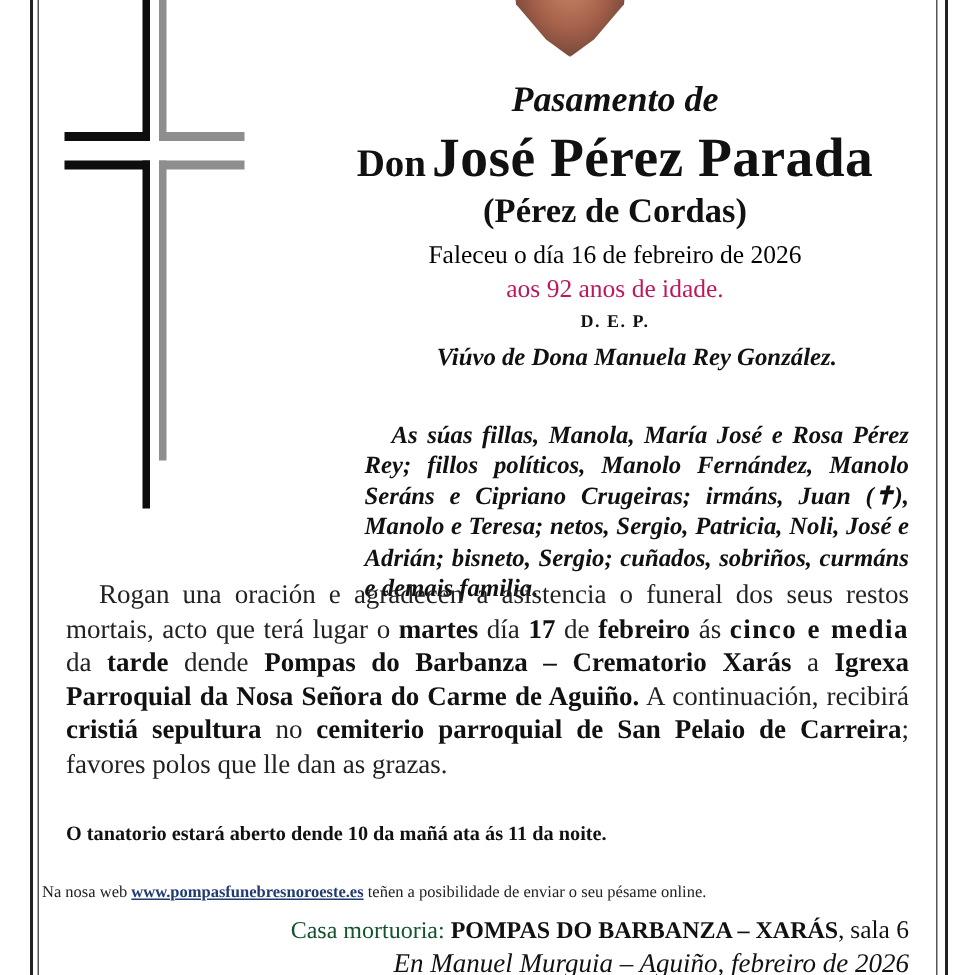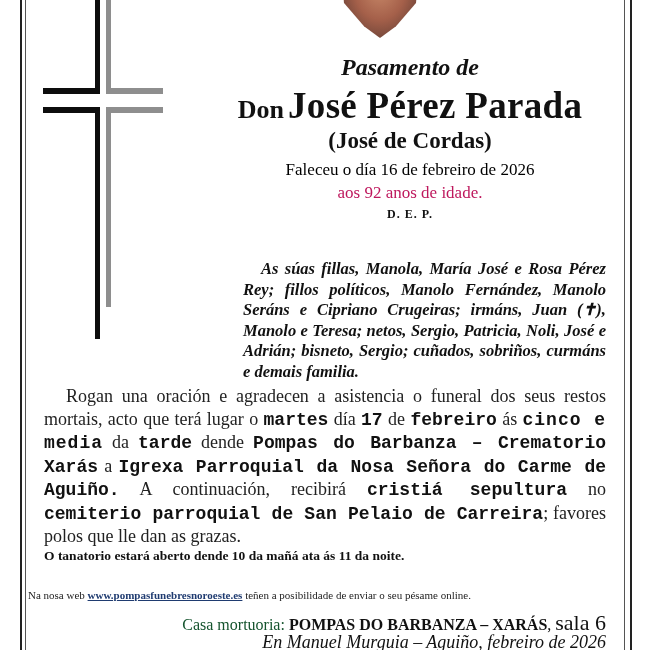--- a/index.html
+++ b/index.html
@@ -44,37 +44,37 @@
       position: absolute; left: 243px; width: 363px; top: 228px;
       font-size: 16.5px; font-weight: bold; font-style: italic;
       text-align: justify; line-height: 20.5px;
     }
 
     .body-text {
       position: absolute; left: 44px; width: 562px; top: 385px;
       font-size: 18px; line-height: 22.5px; text-align: justify; color: #222;
       text-indent: 22px;
     }
-    .body-text b { color: #111; font-family: Liberation Mono, monospace; }
+    .body-text b { color: #111; }
     .note1 {
       position: absolute; left: 44px; top: 548px; width: 560px;
       font-size: 13.5px; font-weight: bold;
     }
     .note2 {
       position: absolute; left: 28px; top: 589px; width: 580px;
       font-size: 11px; color: #222; white-space: nowrap;
     }
     .note2 a { color: #1f3b70; text-decoration: underline; font-weight: bold; }
     .mortuary {
       position: absolute; right: 44px; top: 610px;
       font-size: 16px; white-space: nowrap; text-align: right;
     }
     .mortuary .lbl { color: #14532d; }
     .mortuary .house { font-weight: bold; }
-    .mortuary .room { font-size: 22px; }
+    .mortuary .room { font-size: 17px; }
     .signoff {
       position: absolute; right: 44px; top: 632px;
       font-size: 18px; font-style: italic; white-space: nowrap;
     }
   </style>
 </head>
 <body>
 
 <div class="frame-outer"></div>
 <div class="frame-inner"></div>
@@ -94,26 +94,27 @@
   <div class="seg gry" style="left:106px; top:107px; width:5px; height:200px;"></div>
 </div>
 
 <div class="photo"></div>
 
 <div class="center heading">Pasamento de</div>
 <div class="center name-line">
   <span class="name-don">Don</span>
   <span class="name-main">José Pérez Parada</span>
 </div>
-<div class="center alias">(José de Cordas)</div>
+<div class="center alias">(Pérez de Cordas)</div>
 <div class="center died">Faleceu o día 16 de febreiro de 2026</div>
 <div class="center age">aos 92 anos de idade.</div>
 <div class="center dep">D. E. P.</div>
 
 <div class="family">
+  <div style="text-align:center;">Viúvo de Dona Manuela Rey González.</div>
   <div style="text-indent:18px;margin-top:31px;">As súas fillas, Manola, María José e Rosa Pérez Rey; fillos políticos, Manolo Fernández, Manolo Seráns e Cipriano Crugeiras; irmáns, Juan (✝), Manolo e Teresa; netos, Sergio, Patricia, Noli, José e Adrián; bisneto, Sergio; cuñados, sobriños, curmáns e demais familia.</div>
 </div>
 
 <div class="body-text">
   <span>Rogan una oración e agradecen a asistencia o funeral dos seus restos mortais, acto que terá lugar o </span><b>martes</b><span> día </span><b>17</b><span> de </span><b>febreiro</b><span> ás </span><b style="letter-spacing:1px;">cinco e media</b><span> da </span><b>tarde</b><span> dende </span><b>Pompas do Barbanza – Crematorio Xarás</b><span> a </span><b>Igrexa Parroquial da Nosa Señora do Carme de Aguiño.</b><span> A continuación, recibirá </span><b>cristiá sepultura</b><span> no </span><b>cemiterio parroquial de San Pelaio de Carreira</b><span>; favores polos que lle dan as grazas.</span>
 </div>
 
 <div class="note1">O tanatorio estará aberto dende 10 da mañá ata ás 11 da noite.</div>
 <div class="note2">
   <span>Na nosa web </span><a>www.pompasfunebresnoroeste.es</a><span> teñen a posibilidade de enviar o seu pésame online.</span>

